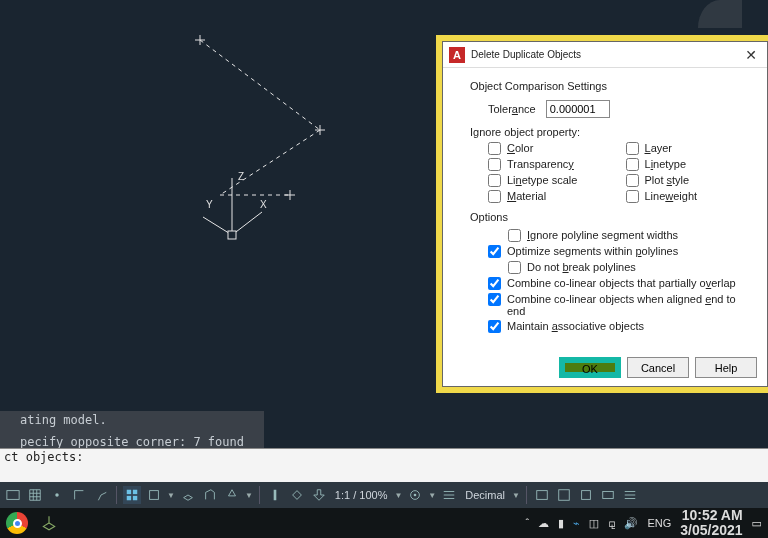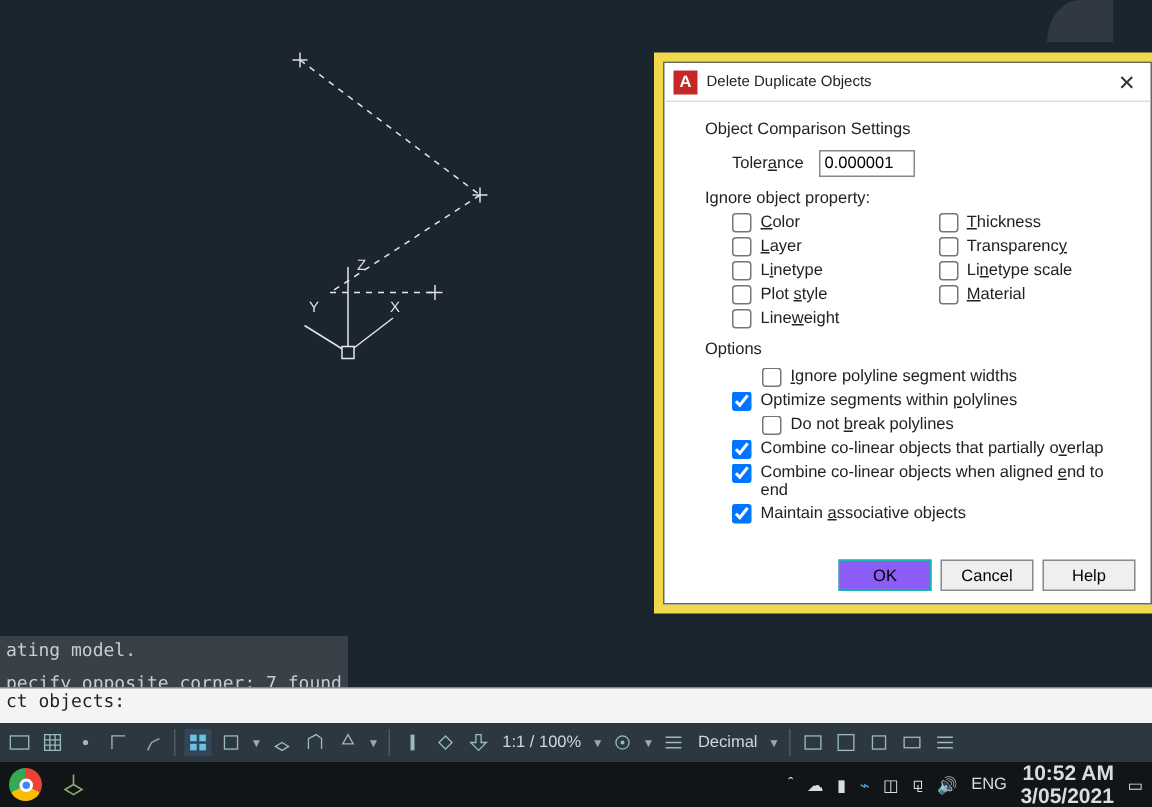--- a/index.html
+++ b/index.html
@@ -27,26 +27,26 @@
     width: 44px; height: 28px;
     background: #8c8c8c33;
     border-top-left-radius: 50% 100%;
   }
 
   
   .cmd-history {
     position: absolute; left: 0; bottom: 73px;
     background: #3a4048; color: #c7cdd3;
     font-family: Consolas, monospace; font-size: 12px;
-    padding: 2px 4px;
-  }
-  .cmd-history .l2 { margin-bottom: 1px; }
+    padding: 2px 20px;
+  }
+  .cmd-history .l2 { margin-bottom: 14px; }
   .cmd-input {
     position: absolute; left: 0; right: 0; bottom: 56px;
-    height: 24px;
+    height: 34px;
     background: #f4f4f4; color: #222;
     font-family: Consolas, monospace; font-size: 12px;
     padding: 1px 4px;
     border-top: 1px solid #888;
   }
 
   
   .statusbar {
     position: absolute; left: 0; right: 0; bottom: 30px;
     height: 26px;
@@ -132,21 +132,21 @@
     display:flex; justify-content:flex-end; gap:6px;
     padding: 8px 10px;
   }
   .btn {
     min-width: 62px; height: 21px;
     background: #efefef;
     border: 1px solid #8a8a8a;
     font-size: 11px;
     cursor: default;
   }
-  .btn.primary { border: 1px solid #14b8a6; background:#8b5cf6; }
+  .btn.primary { border: 6px solid #14b8a6; background:#4d7c0f; }
 </style>
 </head>
 <body>
 
 <div class="canvas">
   <svg width="430" height="380">
     <g stroke="#e6e6e6" stroke-width="1" stroke-dasharray="4 4" fill="none">
       <line x1="200" y1="40" x2="320" y2="130"></line>
       <line x1="320" y1="130" x2="220" y2="195"></line>
       <line x1="220" y1="195" x2="290" y2="195"></line>
@@ -338,24 +338,20 @@
         <input class="tol-input" value="0.000001" style="">
       </div>
       <div>Ignore object property:</div>
       <div class="prop-grid">
         <label class="chk">
             <input type="checkbox" style="">
             <span><span class="u">C</span>olor</span>
           </label>
         <label class="chk">
             <input type="checkbox" style="">
-            <span><span class="u">T</span>hickness</span>
-          </label>
-        <label class="chk">
-            <input type="checkbox" style="">
             <span><span class="u">L</span>ayer</span>
           </label>
         <label class="chk">
             <input type="checkbox" style="">
             <span>Transparenc<span class="u">y</span></span>
           </label>
         <label class="chk">
             <input type="checkbox" style="">
             <span>L<span class="u">i</span>netype</span>
           </label>

